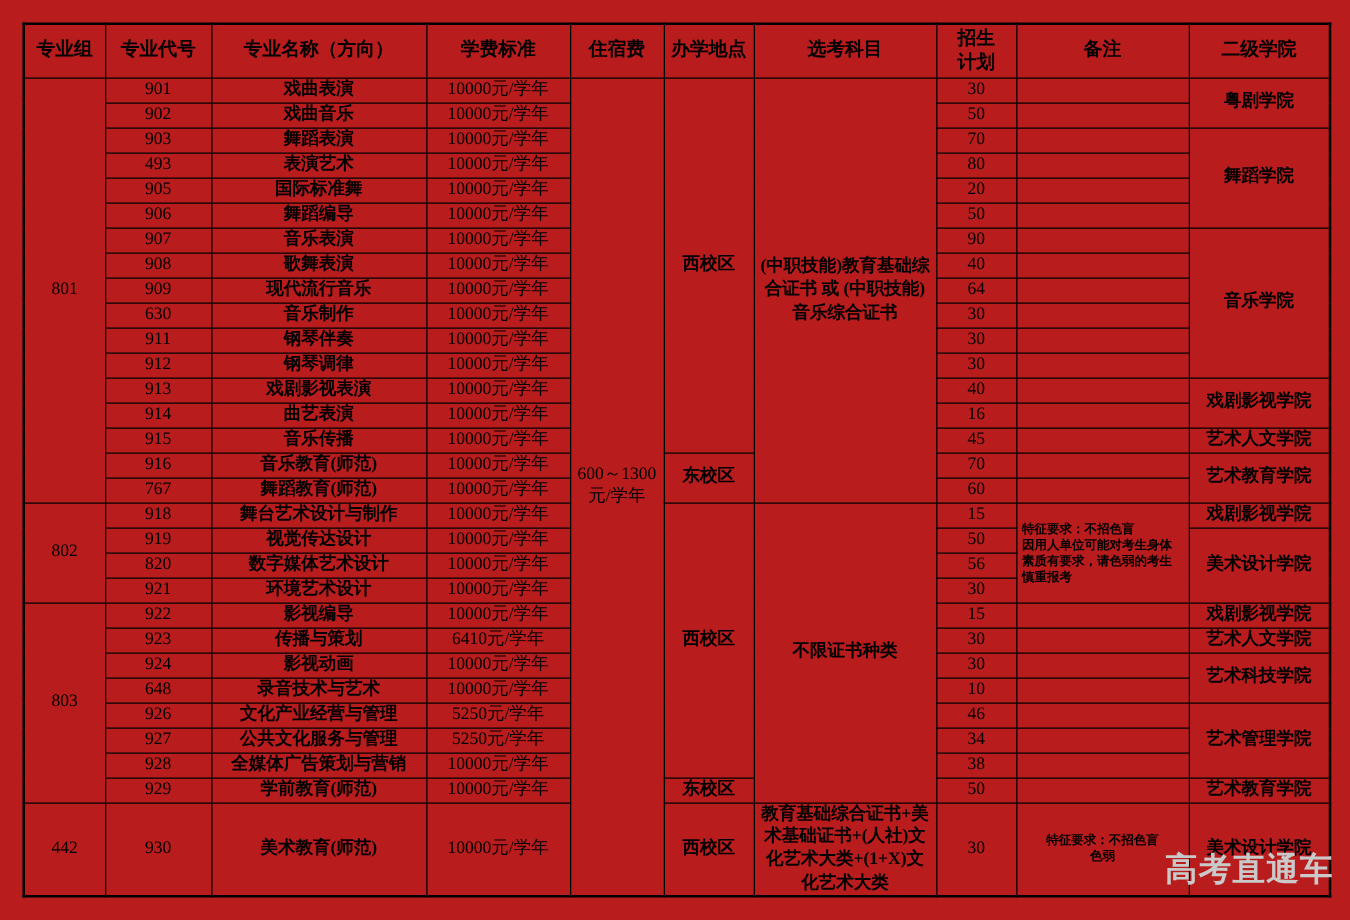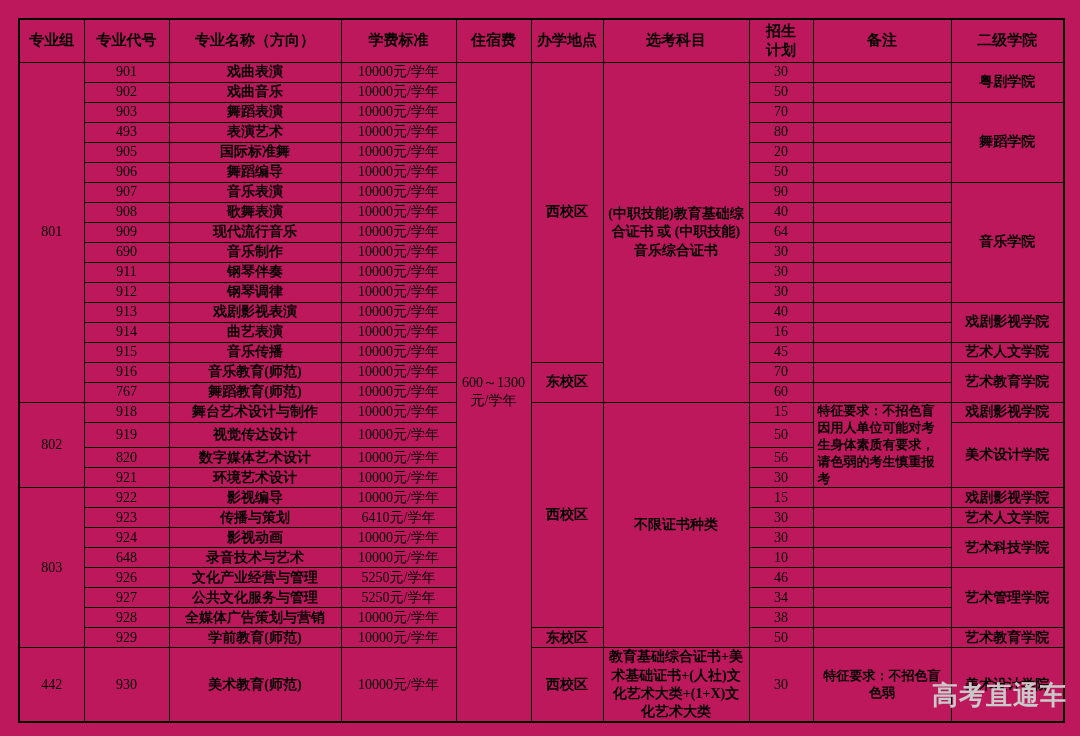--- a/index.html
+++ b/index.html
@@ -1,26 +1,26 @@
 <!DOCTYPE html>
 <html><head>
 <meta charset="utf-8">
 <style>
   html,body{margin:0;padding:0;background:#ffffff;}
   body{width:1080px;height:736px;font-family:"Liberation Serif","DejaVu Serif",serif;color:#000;}
-  .page{position:relative;width:1080px;height:736px;background:#be185d;overflow:hidden;}
+  .page{position:relative;width:1080px;height:736px;background:#b91c1c;overflow:hidden;}
   table.sched{position:absolute;left:18px;top:18px;width:1045px;border-collapse:collapse;table-layout:fixed;border:2px solid #000;}
   th,td{border:1px solid #000;text-align:center;vertical-align:middle;padding:0 3px;line-height:1.3;overflow:hidden;}
   th{font-size:15px;font-weight:bold;height:42px;font-family:"Liberation Serif","DejaVu Serif",serif;}
   td{font-size:14px;}
   tr.body{height:20px;}
   tr.tall{height:72px;}
   td.cn{font-weight:bold;}
   td.num{font-weight:normal;}
-  td.remark{font-size:13px;}
+  td.remark{font-size:10px;}
   td.remark.left{text-align:left;padding:0 4px;}
   .watermark{position:absolute;left:932px;top:678px;width:132px;font-size:26px;font-weight:bold;color:#c9c9c9;letter-spacing:1px;white-space:nowrap;z-index:3;pointer-events:none;text-align:center;}
 </style>
 </head>
 <body>
 
 <div class="page">
   <table class="sched">
     <colgroup>
       <col style="width:65px">
@@ -113,21 +113,21 @@
           <td></td>
         </tr>
         <tr class="body">
           <td class="num">909</td>
           <td class="cn">现代流行音乐</td>
           <td class="num">10000元/学年</td>
           <td class="num">64</td>
           <td></td>
         </tr>
         <tr class="body">
-          <td class="num">690</td>
+          <td class="num">630</td>
           <td class="cn">音乐制作</td>
           <td class="num">10000元/学年</td>
           <td class="num">30</td>
           <td></td>
         </tr>
         <tr class="body">
           <td class="num">911</td>
           <td class="cn">钢琴伴奏</td>
           <td class="num">10000元/学年</td>
           <td class="num">30</td>

